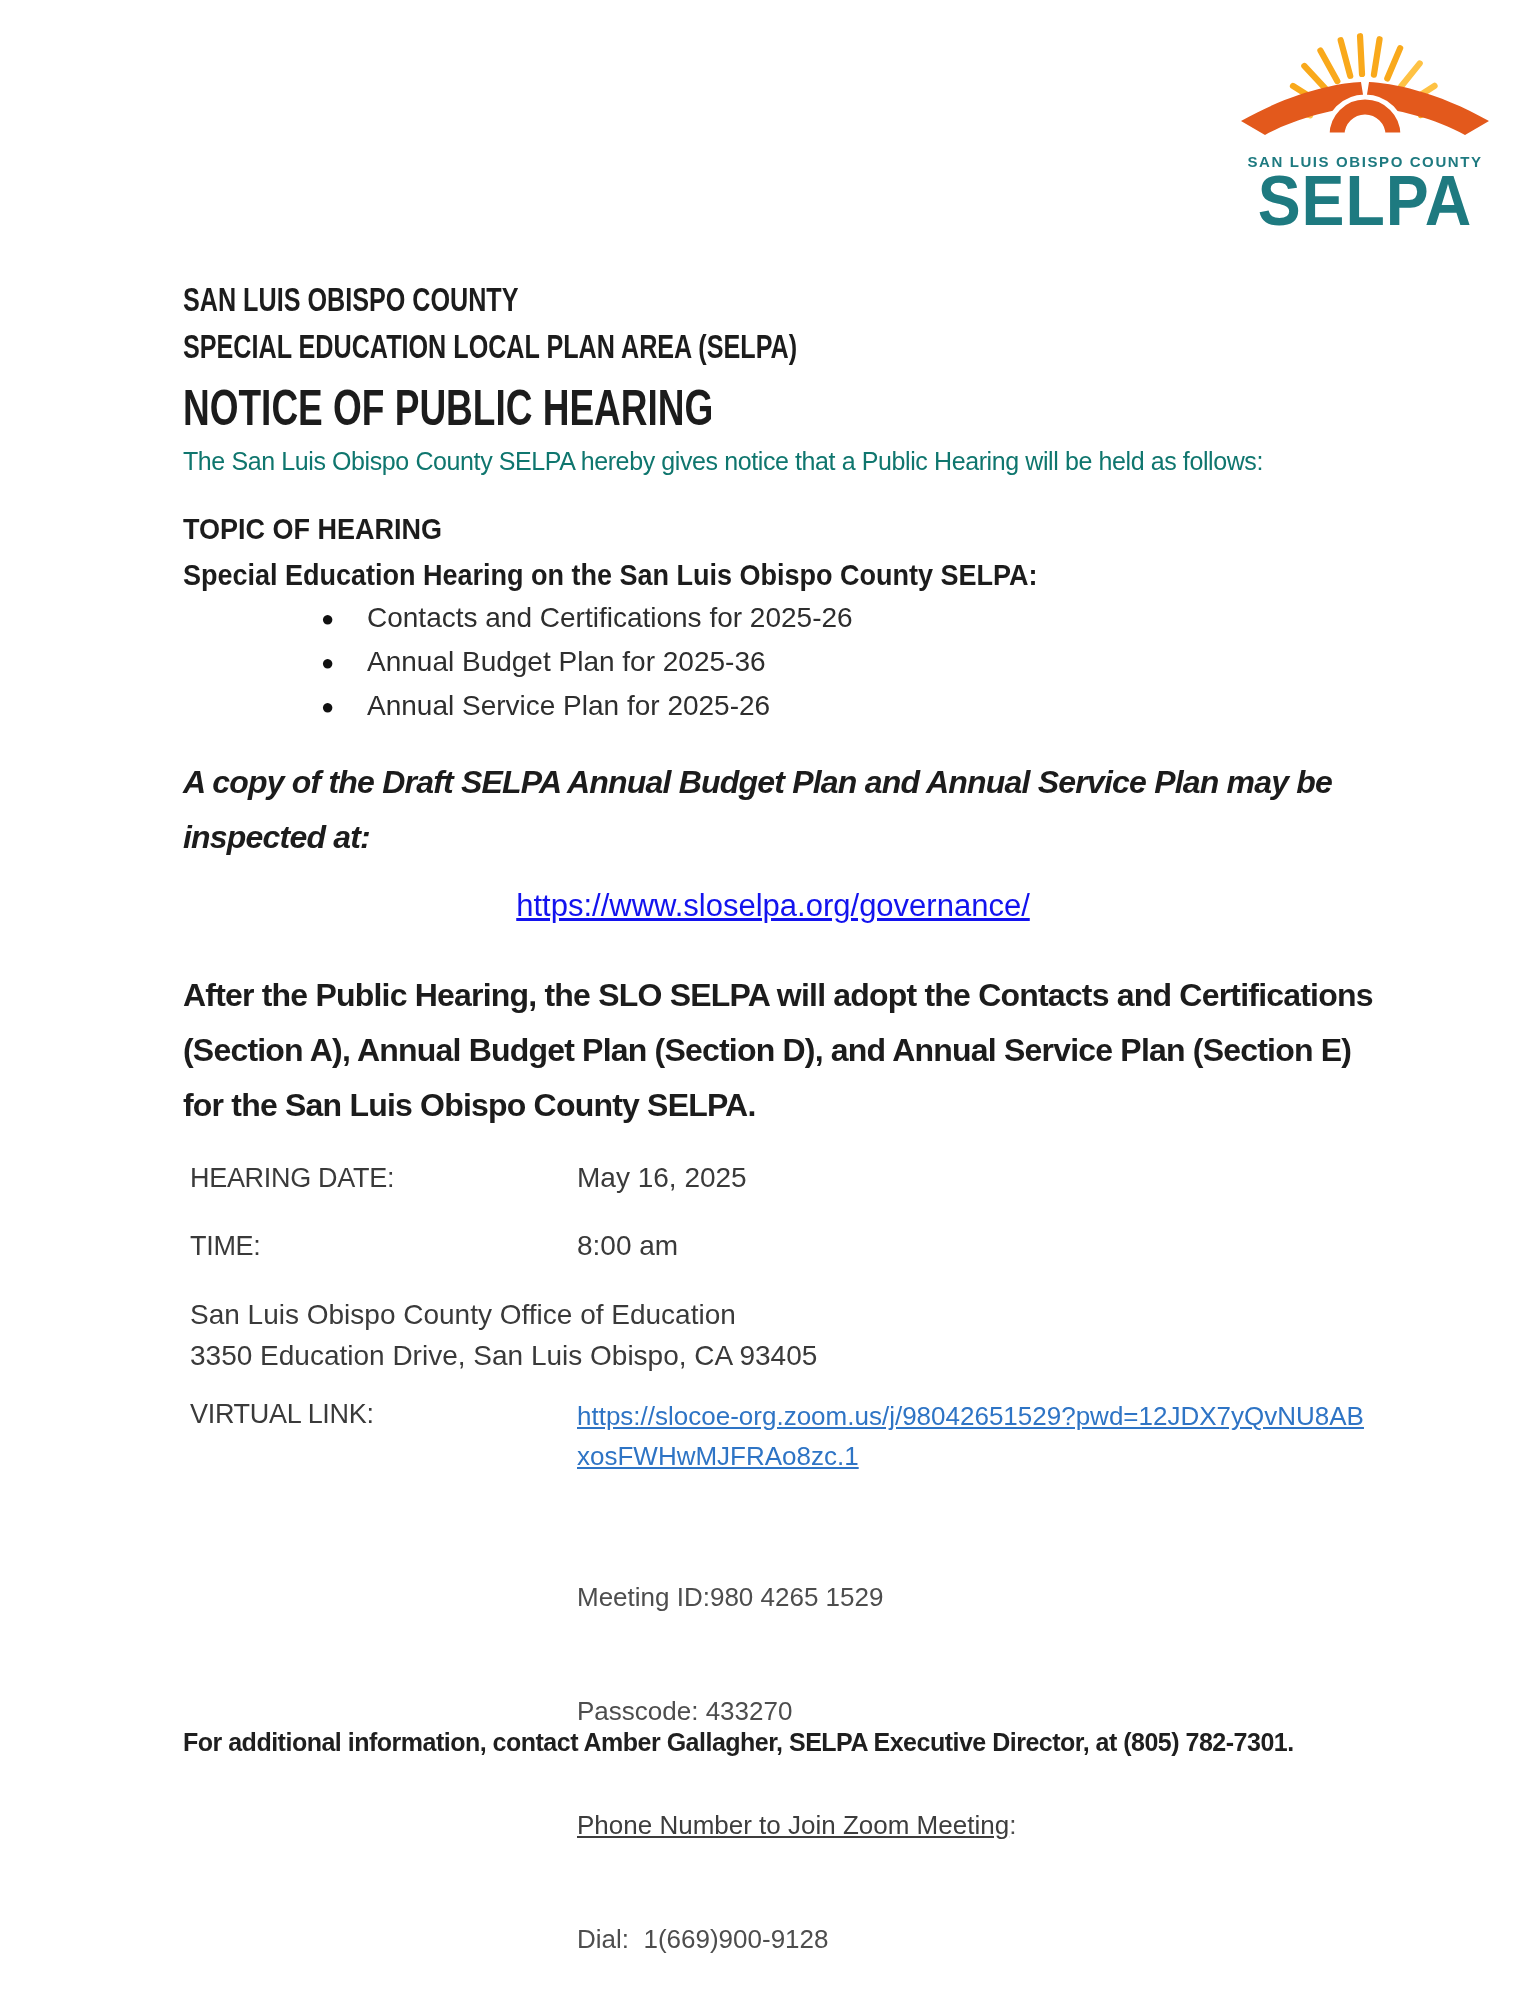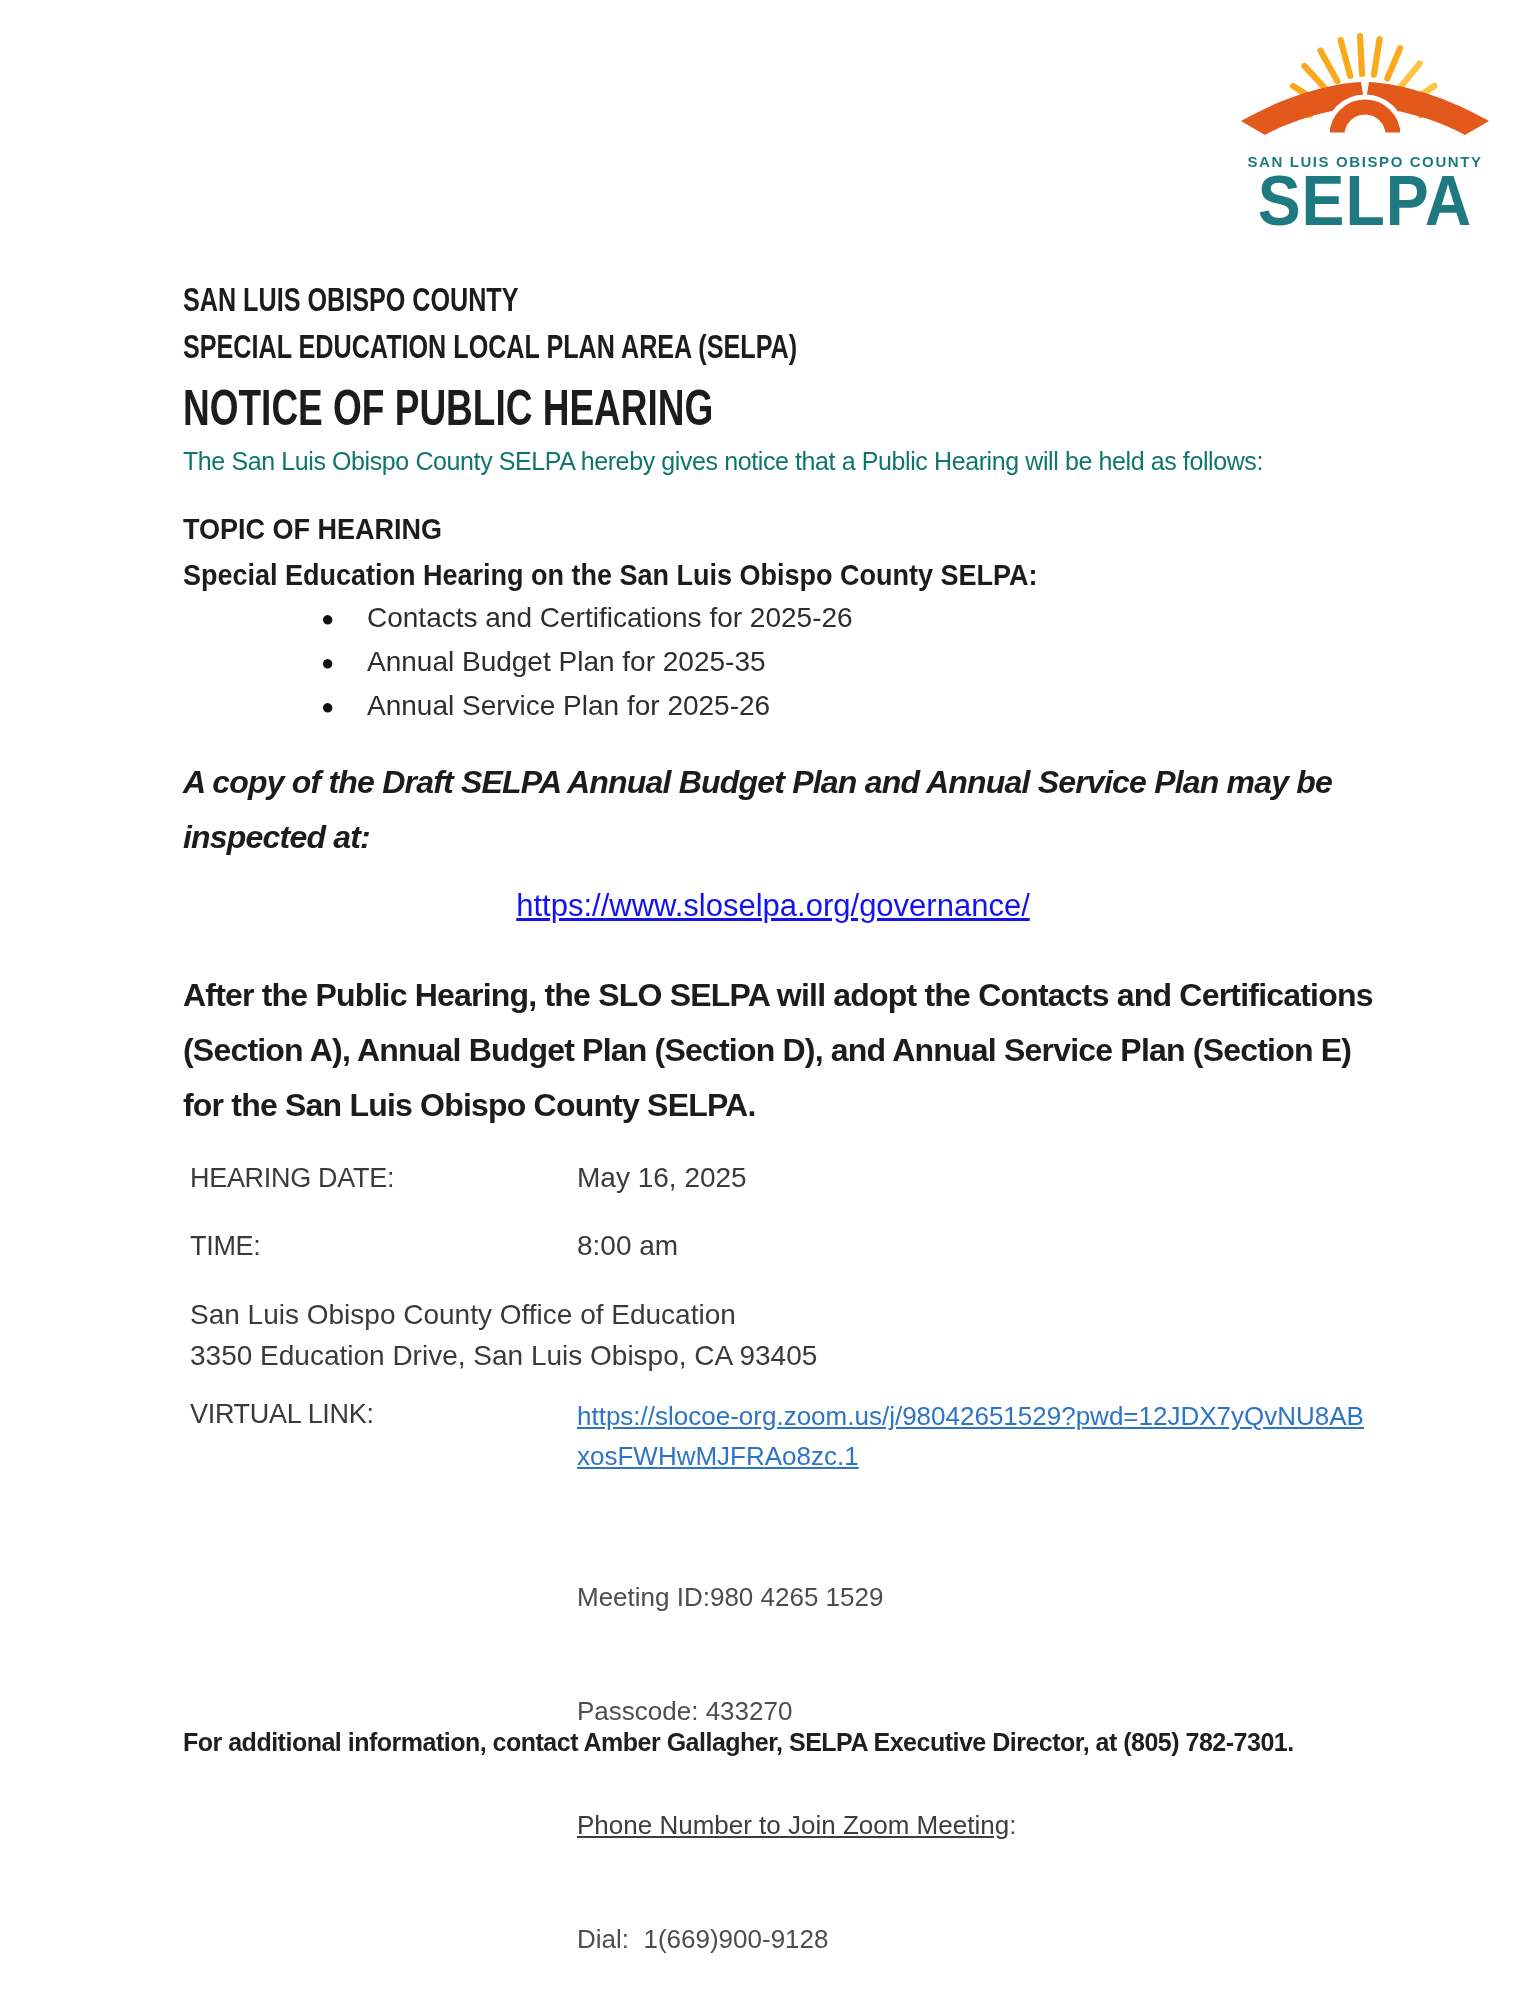--- a/index.html
+++ b/index.html
@@ -151,21 +151,21 @@
 
   <div class="intro">The San Luis Obispo County SELPA hereby gives notice that a Public Hearing will be held as follows:</div>
 
   <div class="topic">
     <div class="topic-heading">TOPIC OF HEARING</div>
     <div class="topic-sub">Special Education Hearing on the San Luis Obispo County SELPA:</div>
   </div>
 
   <ul class="bullets">
     <li>Contacts and Certifications for 2025-26</li>
-    <li>Annual Budget Plan for 2025-35</li>
+    <li>Annual Budget Plan for 2025-36</li>
     <li>Annual Service Plan for 2025-26</li>
   </ul>
 
   <div class="emph emph-copy">A copy of the Draft SELPA Annual Budget Plan and Annual Service Plan may be inspected at:</div>
 
   <div class="gov-link-wrap">
     <a class="gov-link" href="#">https://www.sloselpa.org/governance/</a>
   </div>
 
   <div class="emph emph-after">After the Public Hearing, the SLO SELPA will adopt the Contacts and Certifications (Section A), Annual Budget Plan (Section D), and Annual Service Plan (Section E) for the San Luis Obispo County SELPA.</div>

